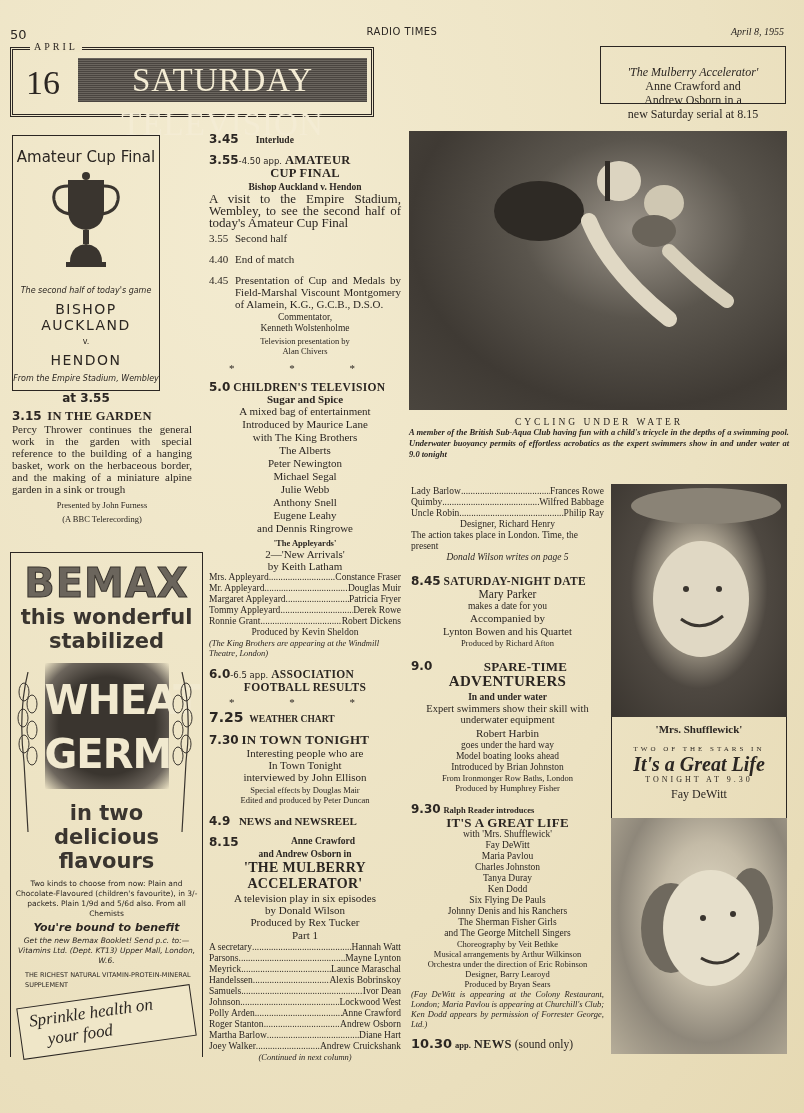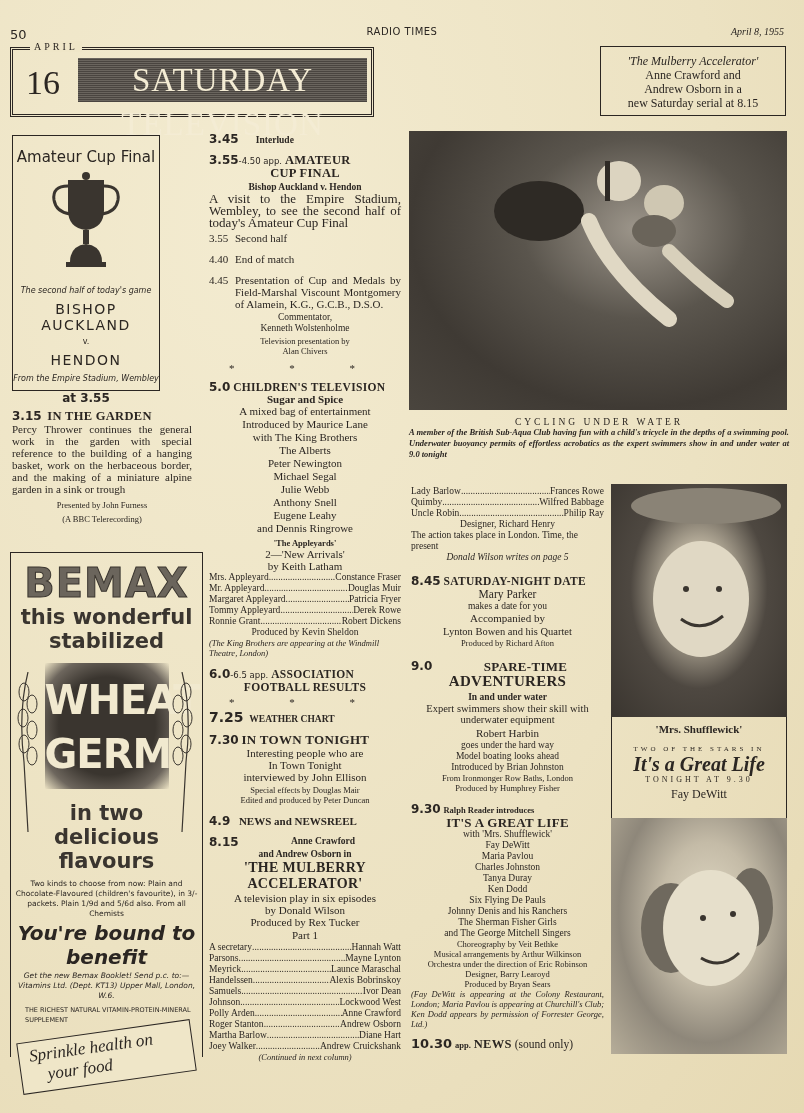--- a/index.html
+++ b/index.html
@@ -22,21 +22,21 @@
   .masthead { left: 0; right: 0; top: 26px; text-align: center; font-size: 10px; font-family: "DejaVu Sans", sans-serif; letter-spacing: 0.5px; }
   .issue-date { right: 20px; top: 26px; font-size: 10px; font-style: italic; }
 
   .title-box { left: 10px; top: 47px; width: 364px; height: 70px; border: 3px double #2b2622; }
   .title-month { left: 30px; top: 41px; font-size: 10px; letter-spacing: 3px; background: #efe6c8; padding: 0 4px; font-family: "Liberation Serif", serif; }
   .title-day { left: 26px; top: 64px; font-size: 34px; font-family: "Liberation Serif", serif; }
   .title-banner { left: 78px; top: 58px; width: 289px; height: 44px;
     background: repeating-linear-gradient(0deg, #4a4540 0px, #4a4540 1px, #6a655e 1px, #6a655e 2px);
     color: #f4ecd4; font-size: 33px; text-align: center; line-height: 44px; letter-spacing: 1px; }
 
-  .promo-box { left: 600px; top: 46px; width: 186px; height: 70px; border: 1.5px solid #2b2622; font-size: 12px; line-height: 14px; padding-top: 7px; text-align: center; }
+  .promo-box { left: 600px; top: 46px; width: 186px; height: 58px; border: 1.5px solid #2b2622; font-size: 12px; line-height: 14px; padding-top: 18px; text-align: center; }
 
   
   .cup-box { left: 12px; top: 135px; width: 148px; height: 256px; border: 1.5px solid #2b2622; text-align: center; font-family: "DejaVu Sans", sans-serif; }
   .cup-title { font-size: 15px; margin-top: 12px; }
   .cup-trophy { margin: 4px auto 0; width: 80px; height: 100px; }
   .cup-sub { font-size: 8px; font-style: italic; margin-top: 12px; }
   .cup-team { font-size: 14px; letter-spacing: 1.5px; margin-top: 6px; }
   .cup-v { font-size: 8px; margin-top: 4px; }
   .cup-venue { font-size: 8px; font-style: italic; margin-top: 6px; }
   .cup-time { font-size: 12px; font-weight: bold; margin-top: 8px; }
@@ -54,21 +54,21 @@
   .cast-row .dots::after { content: "..................................................................................."; }
   .cast-row .actor { white-space: nowrap; }
   .stars { text-align: center; letter-spacing: 26px; font-size: 11px; margin: 6px 0; }
 
   
   .ad-box { left: 10px; top: 552px; width: 193px; height: 505px; border-right: 1.5px solid #2b2622; border-top: 1.5px solid #2b2622; border-left: 1.5px solid #2b2622; text-align: center; font-family: "DejaVu Sans", sans-serif; }
   .ad-bemax { font-size: 40px; font-weight: bold; letter-spacing: 1px; color: #6b655c; margin-top: 8px; line-height: 44px; -webkit-text-stroke: 1px #3a352f; }
   .ad-line { font-size: 21px; font-weight: bold; line-height: 24px; color: #3a352f; }
   .ad-wheat { margin: 10px auto 0; width: 124px; height: 126px; background: radial-gradient(ellipse, #3a352f 55%, #6d665d 80%, transparent 100%); color: #f1e9cf; font-size: 40px; font-weight: bold; line-height: 54px; padding-top: 10px; letter-spacing: -1px; }
   .ad-fine { font-size: 7.5px; line-height: 10px; padding: 0 4px; }
-  .ad-slogan { font-size: 20px; font-weight: bold; font-style: italic; margin: 2px 0; }
+  .ad-slogan { font-size: 11px; font-weight: bold; font-style: italic; margin: 2px 0; }
   .ad-sprinkle { margin: 6px 8px 0 8px; height: 52px; border: 1.5px solid #2b2622; transform: rotate(-8deg); font-family: "Liberation Serif", serif; font-style: italic; font-size: 17px; line-height: 20px; text-align: left; padding: 4px 10px; background: #efe6c8; }
 
   
   .photo { background: #555048; overflow: hidden; }
   .photo-cycle { left: 409px; top: 131px; width: 378px; height: 279px;
     background: radial-gradient(ellipse at 60% 35%, #9c958a 0%, #5a554d 35%, #3f3a34 70%, #4a453e 100%); }
   .photo-caption { left: 409px; top: 417px; width: 380px; }
   .photo-shuff { left: 611px; top: 484px; width: 176px; height: 233px;
     background: radial-gradient(ellipse at 50% 45%, #d8d0bd 0%, #b7ae9b 25%, #4e4841 55%, #3a352f 100%); }
   .photo-fay { left: 611px; top: 818px; width: 176px; height: 236px;

